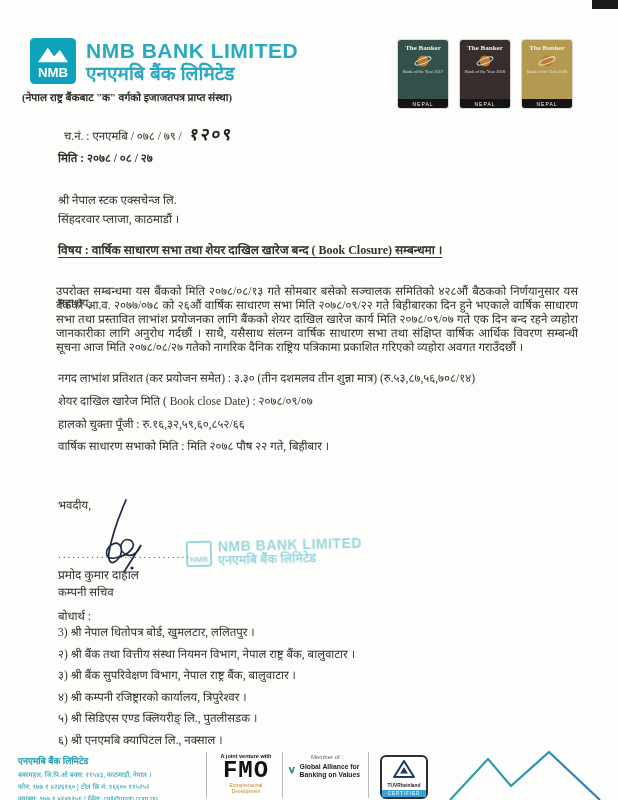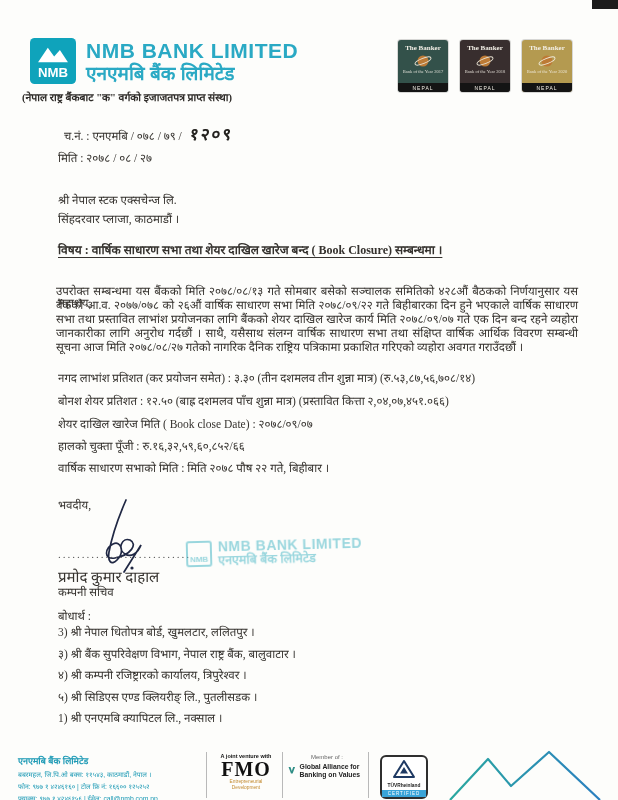--- a/index.html
+++ b/index.html
@@ -14,49 +14,49 @@
 
   
   .header { position:absolute; top:38px; left:30px; display:flex; align-items:flex-start; gap:10px; }
   .nmb-logo { width:46px; height:46px; flex:0 0 auto; }
   .bank-names { line-height:1.05; padding-top:2px; }
   .bank-name-en { font-family:"Liberation Sans",sans-serif; font-weight:bold; font-size:21px; color:#2aa9c4; letter-spacing:.5px; }
   .bank-name-np { font-family:"Liberation Sans",sans-serif; font-weight:bold; font-size:19px; color:#2aa9c4; margin-top:2px; }
   .license-note { position:absolute; top:90px; left:22px; font-size:10.5px; font-weight:bold; color:#2e2b28; }
 
   .badges { position:absolute; top:40px; left:398px; display:flex; gap:12px; }
-  .badge { width:50px; height:52px; border-radius:3px; color:#f3efe6; text-align:center; position:relative; padding-top:4px; box-shadow:0 0 0 1px rgba(0,0,0,.15); }
+  .badge { width:50px; height:68px; border-radius:3px; color:#f3efe6; text-align:center; position:relative; padding-top:4px; box-shadow:0 0 0 1px rgba(0,0,0,.15); }
   .badge-2017 { background:#33514a; }
   .badge-2018 { background:#382e2e; }
   .badge-2020 { background:#b49a50; }
   .badge .bt { font-size:7px; font-weight:bold; }
   .badge .globe { display:block; margin:1px auto 0; }
   .badge .bs { font-size:4.5px; opacity:.85; }
   .badge .bc { position:absolute; bottom:0; left:0; right:0; background:#141414; font-size:5px; letter-spacing:1px; padding:2px 0 1px; border-radius:0 0 3px 3px; font-family:"Liberation Sans",sans-serif; }
 
   
   .ref-line { position:absolute; top:122px; left:64px; font-size:11.5px; }
   .ref-hand { display:inline-block; font-size:17px; font-weight:bold; transform:skewX(-8deg); margin-left:8px; color:#24221f; letter-spacing:2px; }
-  .date-line { position:absolute; top:150px; left:58px; font-size:11.5px; }
+  .date-line { position:absolute; top:150px; left:58px; font-size:11.5px;font-weight:bold; }
   .recipient { position:absolute; top:191px; left:58px; font-size:11.5px; line-height:19px; }
 
   .subject { position:absolute; top:241px; left:58px; width:520px; font-size:12px; font-weight:bold; text-decoration:underline; text-underline-offset:3px; }
 
   .salutation { position:absolute; top:267px; left:58px; font-size:11.5px;margin-top:28px; }
   .body-par { position:absolute; top:284px; left:56px; width:522px; font-size:11.5px; line-height:14px; text-align:justify; }
 
   .details { position:absolute; top:371px; left:58px; width:530px; font-size:11.5px; }
   .details div { margin-bottom:8px; line-height:15px; }
   .details div:nth-child(3),.details div:nth-child(4),.details div:nth-child(5){ margin-bottom:7px; }
 
   
   .valediction { position:absolute; top:497px; left:58px; font-size:11.5px; }
   .signature { position:absolute; top:498px; left:86px; }
   .dotted-line { position:absolute; top:548px; left:58px; font-size:11px; letter-spacing:2px; color:#555; }
-  .sig-name { position:absolute; top:566px; left:58px; font-size:15px; }
+  .sig-name { position:absolute; top:566px; left:58px; font-size:12px; }
   .sig-title { position:absolute; top:584px; left:58px; font-size:11.5px; }
 
   .stamp { position:absolute; top:538px; left:186px; display:flex; align-items:center; gap:6px; opacity:.55; transform:rotate(-1.5deg); filter:blur(.2px); }
   .stamp-logo { width:26px; height:26px; border:2px solid #49b7c6; border-radius:3px; color:#49b7c6; font-family:"Liberation Sans",sans-serif; font-size:8px; font-weight:bold; display:flex; align-items:flex-end; justify-content:center; padding-bottom:1px; }
   .stamp-text { color:#49b7c6; font-family:"Liberation Sans",sans-serif; font-weight:bold; line-height:1.05; }
   .stamp-text .s1 { font-size:14px; letter-spacing:.5px; }
   .stamp-text .s2 { font-size:12.5px; }
 
   
   .cc-label { position:absolute; top:608px; left:58px; font-size:11.5px; }
@@ -64,21 +64,21 @@
   .cc-list div { margin-bottom:7px; line-height:14.5px; }
 
   
   .footer { position:absolute; top:750px; left:0; width:618px; height:50px; font-family:"Liberation Sans",sans-serif; }
   .f-left { position:absolute; top:4px; left:18px; color:#1d9ab5; }
   .f-left .fb { font-size:9px; font-weight:bold; margin-bottom:3px; }
   .f-left .fl { font-size:6.8px; margin-bottom:3px; }
   .f-div { position:absolute; top:2px; width:1px; height:46px; background:#b9b9b9; }
   .fmo { position:absolute; top:3px; left:215px; width:62px; text-align:center; color:#111; }
   .fmo .tag { font-size:5.5px; font-weight:bold; }
-  .fmo .name { font-size:20px; font-weight:bold; font-family:Liberation Serif, serif; letter-spacing:1px; line-height:1; }
+  .fmo .name { font-size:24px; font-weight:bold; font-family:Liberation Mono, monospace; letter-spacing:1px; line-height:1; }
   .fmo .sub { font-size:4.8px; color:#c28a2e; line-height:1.2; }
   .gabv { position:absolute; top:4px; left:288px; width:78px; text-align:center; }
   .gabv .mem { font-size:6px; color:#666; margin-bottom:3px; }
   .gabv .row { display:flex; align-items:center; gap:4px; text-align:left; }
   .gabv .gname { font-size:6.8px; font-weight:bold; color:#222; line-height:1.15; }
   .tuv { position:absolute; top:5px; left:380px; width:48px; height:44px; border:2px solid #2f2f2f; border-radius:6px; text-align:center; padding-top:3px; background:#fff; }
   .tuv .tname { font-size:4.8px; font-weight:bold; color:#222; margin-top:1px; }
   .tuv .tcert { font-size:4.5px; color:#fff; background:#3aa4d8; margin-top:2px; padding:1px 0; letter-spacing:1px; }
   .mountain { position:absolute; top:0; left:448px; }
 </style>
@@ -141,21 +141,20 @@
     <div>सिंहदरवार प्लाजा, काठमाडौं ।</div>
   </div>
 
   <div class="subject">विषय : वार्षिक साधारण सभा तथा शेयर दाखिल खारेज बन्द ( Book Closure) सम्बन्धमा ।</div>
 
   <div class="salutation">महाशय,</div>
   <div class="body-par">उपरोक्त सम्बन्धमा यस बैंकको मिति २०७८/०८/१३ गते सोमबार बसेको सञ्चालक समितिको ४२८औं बैठकको निर्णयानुसार यस बैंकको आ.व. २०७७/०७८ को २६औं वार्षिक साधारण सभा मिति २०७८/०९/२२ गते बिहीबारका दिन हुने भएकाले वार्षिक साधारण सभा तथा प्रस्तावित लाभांश प्रयोजनका लागि बैंकको शेयर दाखिल खारेज कार्य मिति २०७८/०९/०७ गते एक दिन बन्द रहने व्यहोरा जानकारीका लागि अनुरोध गर्दछौं । साथै, यसैसाथ संलग्न वार्षिक साधारण सभा तथा संक्षिप्त वार्षिक आर्थिक विवरण सम्बन्धी सूचना आज मिति २०७८/०८/२७ गतेको नागरिक दैनिक राष्ट्रिय पत्रिकामा प्रकाशित गरिएको व्यहोरा अवगत गराउँदछौं ।</div>
 
   <div class="details">
     <div>नगद लाभांश प्रतिशत (कर प्रयोजन समेत) : ३.३० (तीन दशमलव तीन शुन्ना मात्र) (रु.५३,८७,५६,७०८/१४)</div>
-    <div>बोनश शेयर प्रतिशत : १२.५० (बाह्र दशमलव पाँच शुन्ना मात्र) (प्रस्तावित कित्ता २,०४,०७,४५१.०६६)</div>
     <div>शेयर दाखिल खारेज मिति ( Book close Date) : २०७८/०९/०७</div>
     <div>हालको चुक्ता पूँजी : रु.१६,३२,५९,६०,८५२/६६</div>
     <div>वार्षिक साधारण सभाको मिति : मिति २०७८ पौष २२ गते, बिहीबार ।</div>
   </div>
 
   <div class="valediction">भवदीय,</div>
   <svg class="signature" width="70" height="78" viewBox="0 0 70 78">
     <path d="M40 2 C33 18 26 38 23 54 C21.5 63 25 68 31 62 C39 54 35 42 27 46 C19 50 17 62 29 60 C45 57 52 46 44 42 C36 39 31 51 39 56 C45 60 52 55 55 47 L38 74" fill="none" stroke="#202844" stroke-width="1.7" stroke-linecap="round"></path>
     <circle cx="46" cy="70" r="1.6" fill="#202844"></circle>
   </svg>
@@ -167,24 +166,25 @@
     <div class="stamp-logo">NMB</div>
     <div class="stamp-text">
       <div class="s1">NMB BANK LIMITED</div>
       <div class="s2">एनएमबि बैंक लिमिटेड</div>
     </div>
   </div>
 
   <div class="cc-label">बोधार्थ :</div>
   <div class="cc-list">
     <div>3) श्री नेपाल धितोपत्र बोर्ड, खुमलटार, ललितपुर ।</div>
+    <div>२) श्री बैंक तथा वित्तीय संस्था नियमन विभाग, नेपाल राष्ट्र बैंक, बालुवाटार ।</div>
     <div>३) श्री बैंक सुपरिवेक्षण विभाग, नेपाल राष्ट्र बैंक, बालुवाटार ।</div>
     <div>४) श्री कम्पनी रजिष्ट्रारको कार्यालय, त्रिपुरेश्वर ।</div>
     <div>५) श्री सिडिएस एण्ड क्लियरीङ् लि., पुतलीसडक ।</div>
-    <div>1) श्री एनएमबि क्यापिटल लि., नक्साल ।</div>
+    <div>६) श्री एनएमबि क्यापिटल लि., नक्साल ।</div>
   </div>
 
   <div class="footer">
     <div class="f-left">
       <div class="fb">एनएमबि बैंक लिमिटेड</div>
       <div class="fl">बबरमहल, जि.पि.ओ बक्स: ११५४३, काठमाडौं, नेपाल ।</div>
       <div class="fl">फोन: ९७७ १ ४२४६१६०  |  टोल फ्रि नं: १६६०० १२५२५२</div>
       <div class="fl">फ्याक्स: ९७७ १ ४२४६१५६  |  ईमेल: call@nmb.com.np</div>
     </div>
     <div class="f-div" style="left:206px;"></div>

